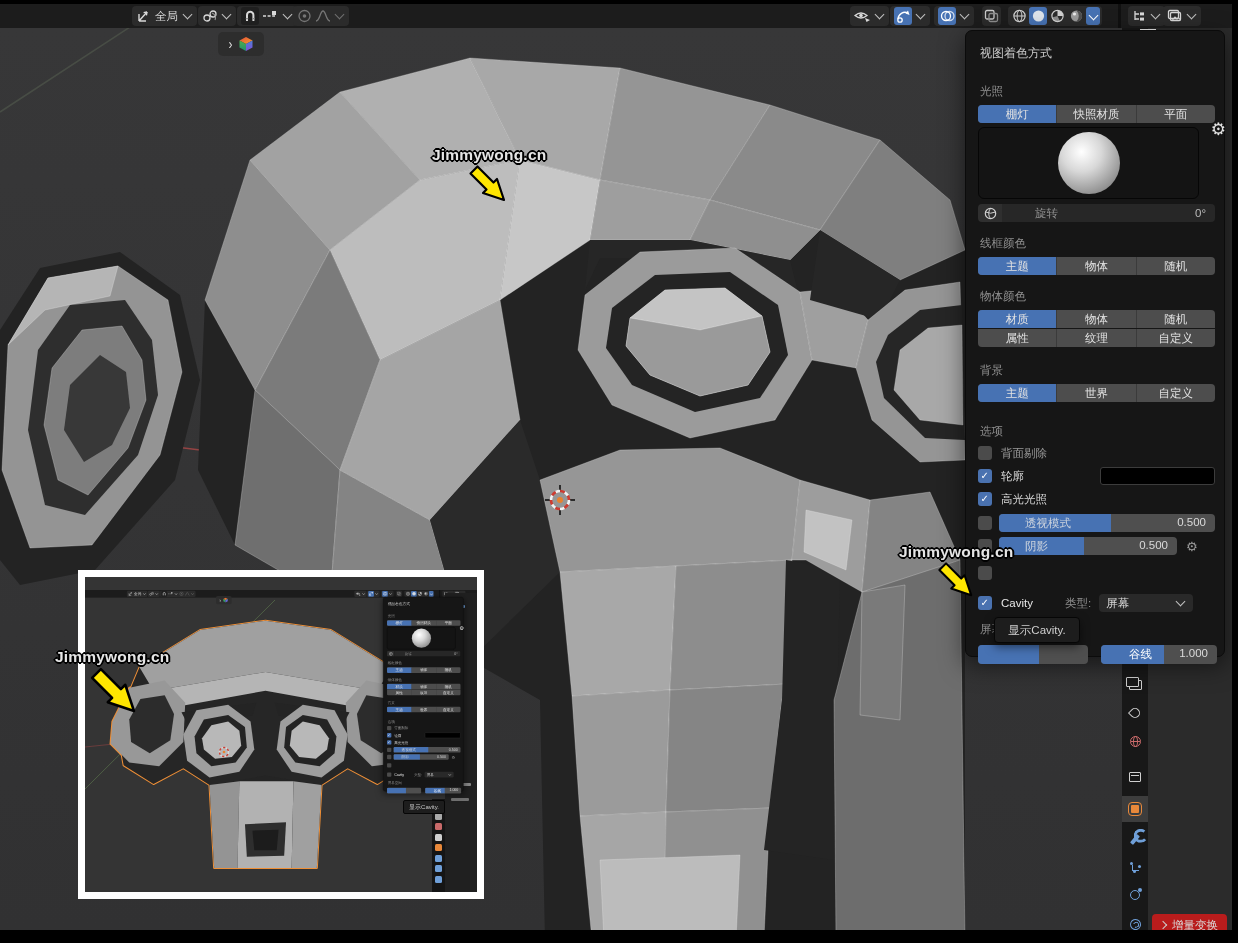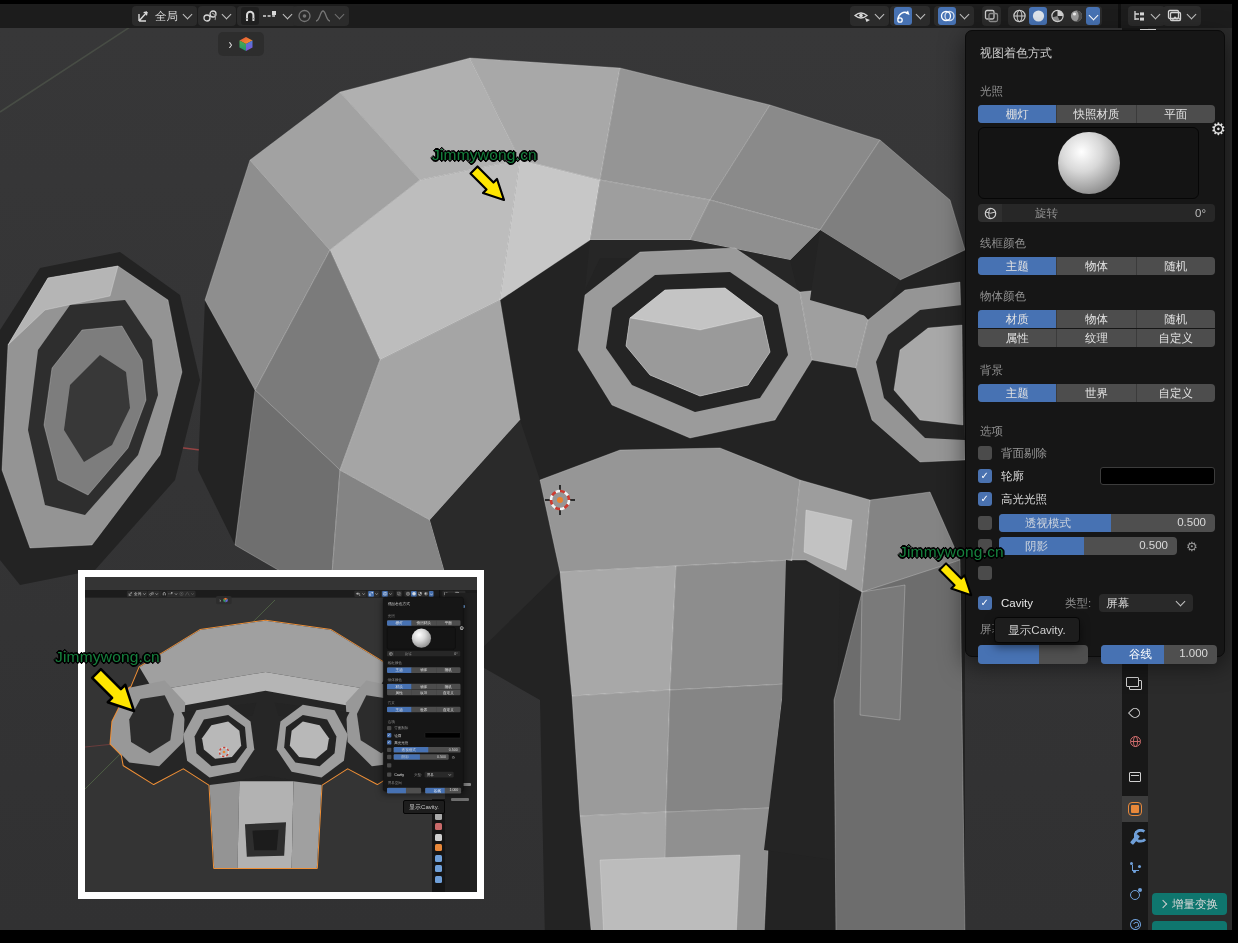--- a/index.html
+++ b/index.html
@@ -27,22 +27,22 @@
          border-radius:5px;display:flex;align-items:center;justify-content:center;gap:5px;}
   .crumb .gt{color:#e0e0e0;font-size:12px;transform:scaleY(1.2);}
   .cursor3d{position:absolute;left:545px;top:457px;}
   
   .rightcol{position:absolute;left:1122px;top:28px;width:110px;height:902px;background:#262626;}
   .frag{position:absolute;color:#cccccc;font-size:11.5px;left:102px;white-space:nowrap;}
   .props-tabs{position:absolute;left:0;top:0;width:26px;height:902px;background:#181818;}
   .pt{position:absolute;left:0;width:26px;height:26px;display:flex;align-items:center;justify-content:center;color:#cfcfcf;}
   .pt.active{background:#3d3d3d;}
   .props-content{position:absolute;left:26px;top:0;right:0;bottom:0;background:#2b2b2b;}
-  .phead{position:absolute;left:4px;right:5px;height:22px;background:#0f766e;border-radius:4px;
-         display:flex;align-items:center;gap:6px;padding:0 8px;box-sizing:border-box;}
+  .phead{position:absolute;left:4px;right:5px;height:22px;background:#b91c1c;border-radius:4px;
+         display:flex;align-items:center;gap:6px;padding:0 8px;box-sizing:border-box;margin-top:21px;}
   .phead .gt{width:5px;height:5px;border-right:1.3px solid #cfcfcf;border-top:1.3px solid #cfcfcf;transform:rotate(45deg);}
   .phead span{color:#d9d9d9;font-size:11.5px;}
   
   .i-photos{position:relative;width:11px;height:8px;border:1.3px solid currentColor;border-radius:1px;}
   .i-photos::before{content:"";position:absolute;left:-4px;top:-4px;width:11px;height:8px;border:1.3px solid currentColor;border-radius:1px;background:#181818;}
   .i-drop{width:8px;height:8px;border:1.3px solid currentColor;border-radius:50% 50% 50% 0;transform:rotate(45deg);}
   .i-globe{width:11px;height:11px;border:1.3px solid currentColor;border-radius:50%;position:relative;box-sizing:border-box;}
   .i-globe::before{content:"";position:absolute;left:50%;top:-1px;bottom:-1px;width:5px;margin-left:-2.5px;border:1.2px solid currentColor;border-radius:50%;box-sizing:border-box;}
   .i-globe::after{content:"";position:absolute;left:0;right:0;top:45%;border-top:1.2px solid currentColor;}
   .i-box{width:12px;height:10px;border:1.3px solid currentColor;border-radius:1px;position:relative;box-sizing:border-box;}
@@ -101,21 +101,21 @@
   .ssrow .slider{height:19px;}
   .s-left{flex:0 0 110px;}
   .s-right{flex:0 0 116px;}
   .s-right .slab{left:28px;color:#fff;}
   
   .tooltip{position:absolute;left:994px;top:617px;width:84px;height:24px;background:#1d1d1d;border:1px solid #060606;
            border-radius:4px;box-shadow:0 4px 10px rgba(0,0,0,.5);display:flex;align-items:center;justify-content:center;
            color:#cfcfcf;font-size:11.5px;z-index:9;white-space:nowrap;}
   
   .wm{position:absolute;z-index:8;}
-  .wm-text{color:#15803d;font-size:15.5px;font-weight:normal;letter-spacing:.2px;
+  .wm-text{color:#e5e5e5;font-size:15.5px;font-weight:bold;letter-spacing:.2px;
            text-shadow:-2px 0 #000,2px 0 #000,0 -2px #000,0 2px #000,-1px -1px #000,1px 1px #000,1px -1px #000,-1px 1px #000;text-align:center;}
   
   .inset{position:absolute;left:78px;top:570px;width:392px;height:315px;background:#fff;padding:7px;z-index:7;}
   .inset-inner{position:relative;width:392px;height:315px;background:#343434;overflow:hidden;}
   .ins-ws{position:absolute;left:0;top:0;width:392px;height:13px;background:#191919;color:#9a9a9a;font-size:7.5px;
           display:flex;align-items:center;padding-left:5px;box-sizing:border-box;}
   .scale-tb{position:absolute;left:0;top:13px;width:1238px;height:28px;transform:scale(.3168);transform-origin:0 0;}
   .scale-crumb{position:absolute;left:131px;top:19px;width:46px;height:24px;transform:scale(.34);transform-origin:0 0;}
   .scale-panel{position:absolute;left:298px;top:20px;width:260px;height:627px;transform:scale(.31);transform-origin:0 0;z-index:3;}
   .ins-outliner{position:absolute;left:360px;top:16px;width:32px;height:299px;background:#202020;z-index:1;}

